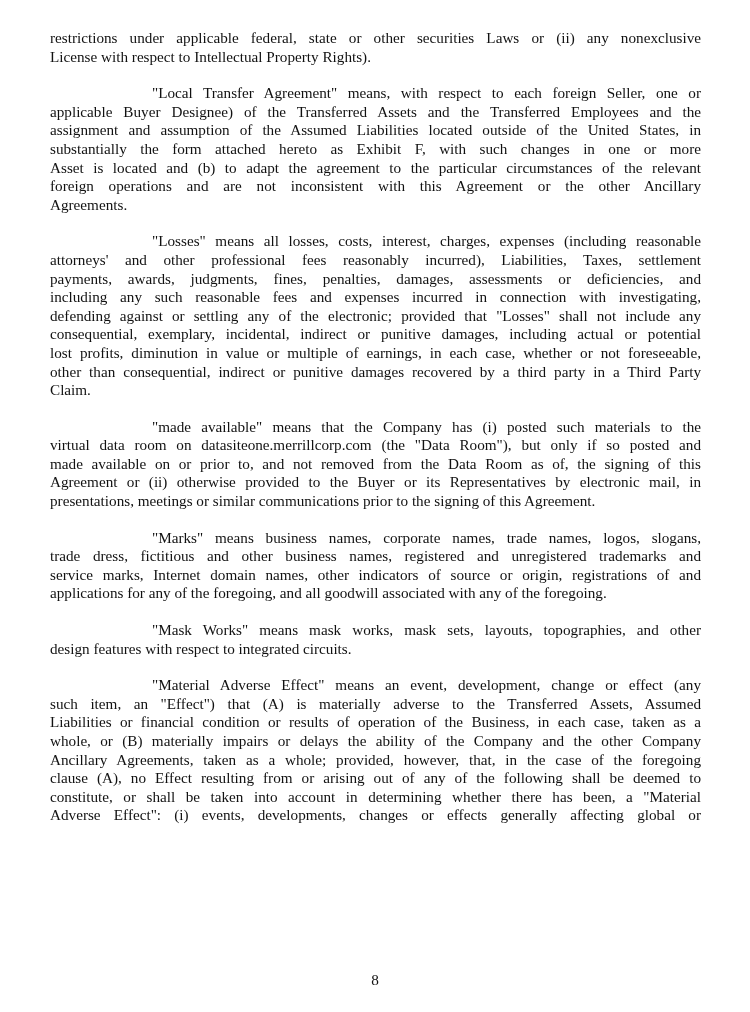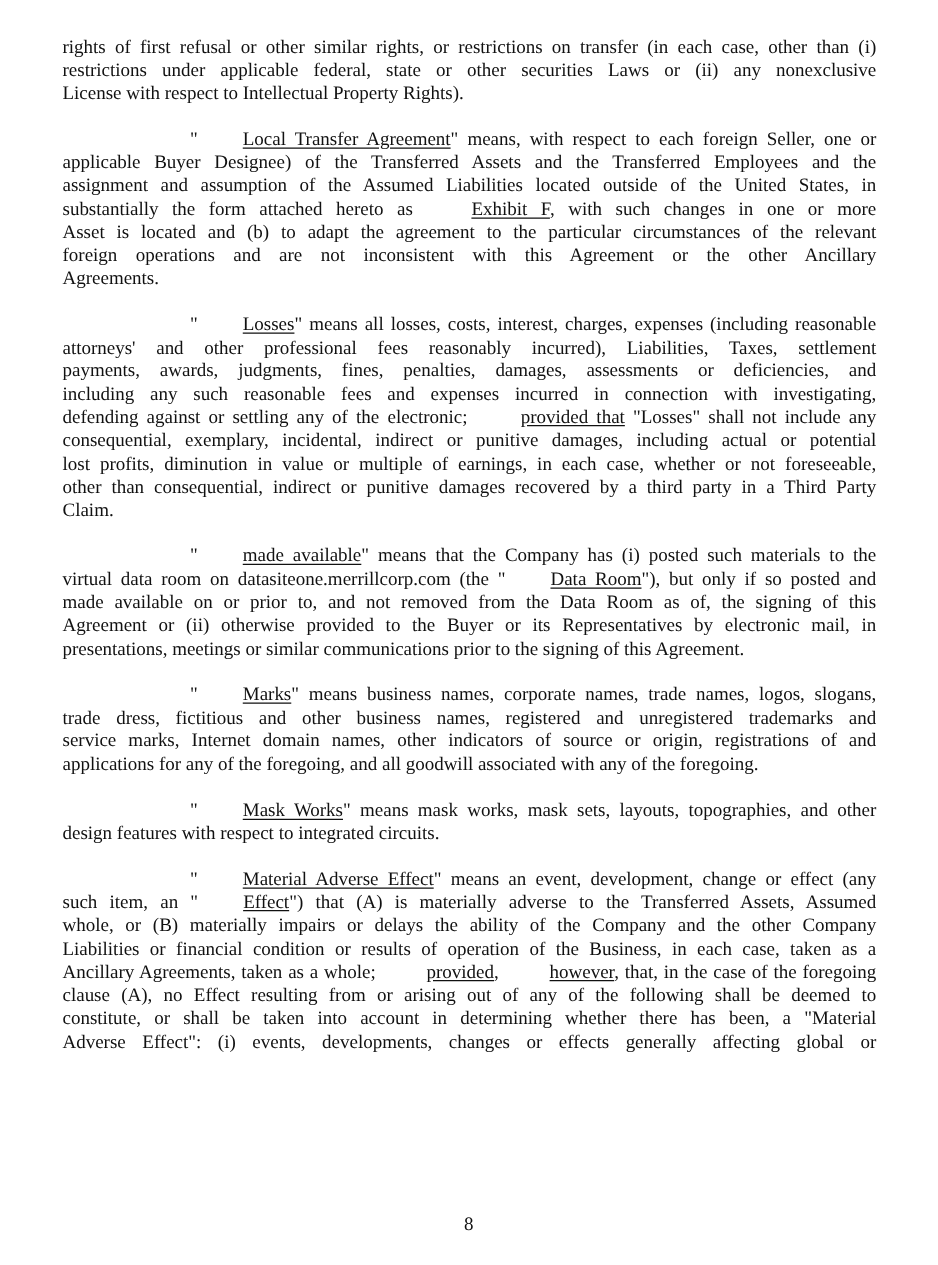--- a/index.html
+++ b/index.html
@@ -9,33 +9,32 @@
     font-family: "Liberation Serif", serif; font-size: 15.2px; color: #111;
   }
   .para { margin: 0 0 18px 0; }
   .line {
     display: block; height: 18.6px; line-height: 18.6px;
     text-align: justify; text-align-last: justify; white-space: nowrap;
   }
   .line.last { text-align-last: left; }
   .line.indent { padding-left: 102px; }
   .line > span { white-space: pre; }
-  .u { text-decoration: underline; text-underline-offset: 2px; margin-left: 36px; }
+  .u { text-underline-offset: 2px; }
   .pagenum {
     position: absolute; left: 0; width: 750px; top: 971px; text-align: center;
     font-family: "Liberation Serif", serif; font-size: 15.2px; color: #111;
   }
 </style>
 </head>
 <body>
 
 <div class="page">
 
   <div class="para">
-    <span class="line">rights of first refusal or other similar rights, or restrictions on transfer (in each case, other than (i)</span>
     <span class="line">restrictions under applicable federal, state or other securities Laws or (ii) any nonexclusive</span>
     <span class="line last">License with respect to Intellectual Property Rights).</span>
   </div>
 
   <div class="para">
     <span class="line indent"><span>"</span><span class="u">Local Transfer Agreement</span><span>" means, with respect to each foreign Seller, one or</span></span>
     <span class="line">applicable Buyer Designee) of the Transferred Assets and the Transferred Employees and the</span>
     <span class="line">assignment and assumption of the Assumed Liabilities located outside of the United States, in</span>
     <span class="line"><span>substantially the form attached hereto as </span><span class="u">Exhibit F</span><span>, with such changes in one or more</span></span>
     <span class="line">Asset is located and (b) to adapt the agreement to the particular circumstances of the relevant</span>
@@ -71,22 +70,22 @@
   </div>
 
   <div class="para">
     <span class="line indent"><span>"</span><span class="u">Mask Works</span><span>" means mask works, mask sets, layouts, topographies, and other</span></span>
     <span class="line last">design features with respect to integrated circuits.</span>
   </div>
 
   <div class="para">
     <span class="line indent"><span>"</span><span class="u">Material Adverse Effect</span><span>" means an event, development, change or effect (any</span></span>
     <span class="line"><span>such item, an "</span><span class="u">Effect</span><span>") that (A) is materially adverse to the Transferred Assets, Assumed</span></span>
+    <span class="line">Liabilities or financial condition or results of operation of the Business, in each case, taken as a</span>
     <span class="line">whole, or (B) materially impairs or delays the ability of the Company and the other Company</span>
-    <span class="line">Liabilities or financial condition or results of operation of the Business, in each case, taken as a</span>
     <span class="line"><span>Ancillary Agreements, taken as a whole; </span><span class="u">provided</span><span>, </span><span class="u">however</span><span>, that, in the case of the foregoing</span></span>
     <span class="line">clause (A), no Effect resulting from or arising out of any of the following shall be deemed to</span>
     <span class="line">constitute, or shall be taken into account in determining whether there has been, a "Material</span>
     <span class="line">Adverse Effect": (i) events, developments, changes or effects generally affecting global or</span>
   </div>
 </div>
 
 <div class="pagenum">8</div>
 
 </body></html>

